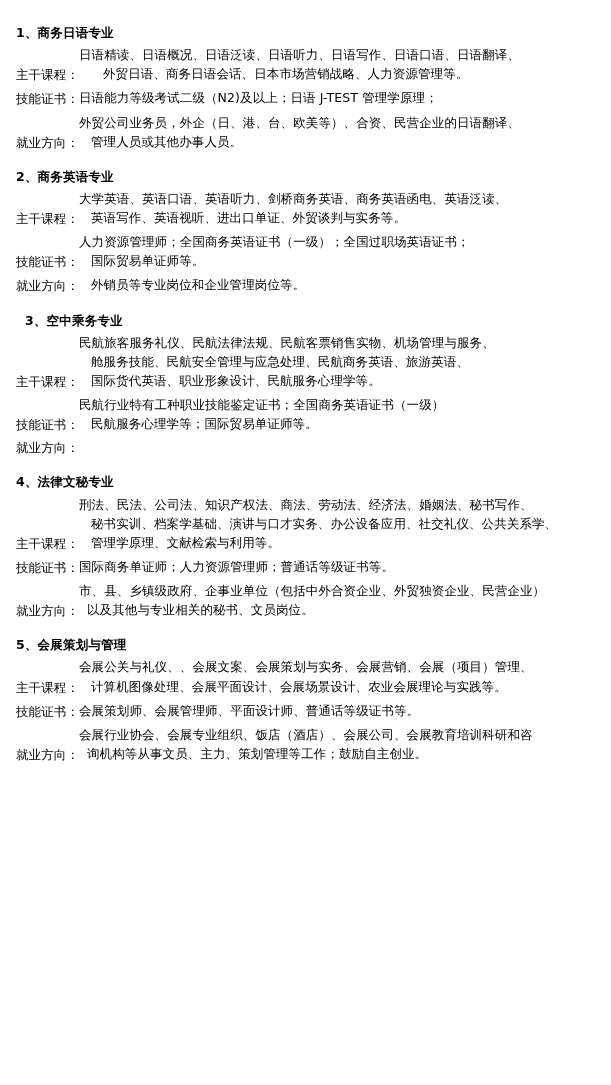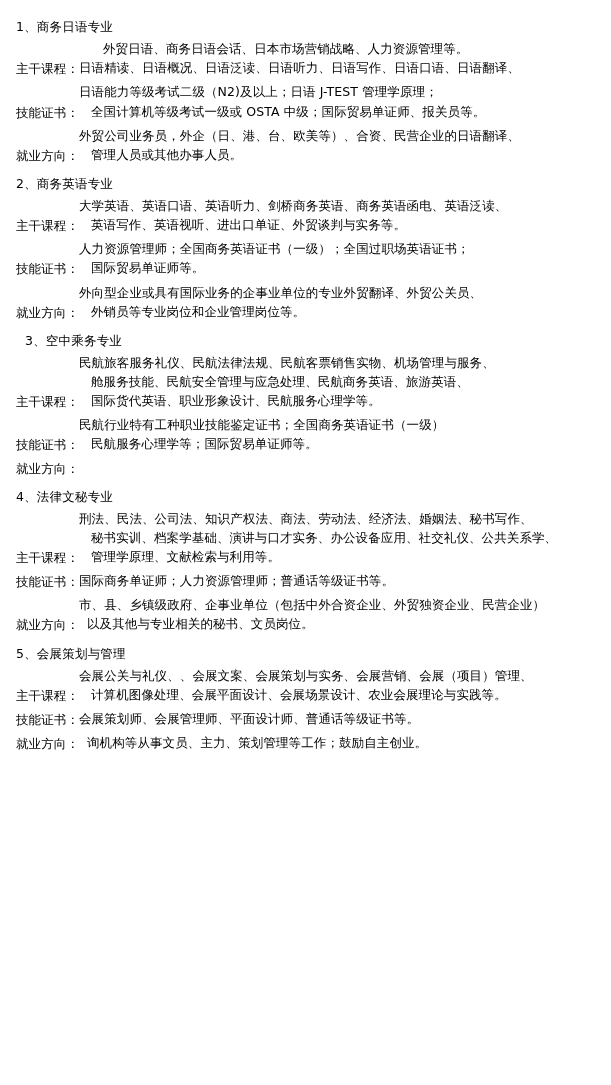--- a/index.html
+++ b/index.html
@@ -15,22 +15,23 @@
     font-size: 12.5px;
     line-height: 1.45;
   }
   #page {
     width: 611px;
     box-sizing: border-box;
     padding: 8px 10px 10px 16px;
   }
   .major-title {
     font-size: 12.5px;
-    margin: 10px 0 4px 0;
+    margin: 16px 0 4px 0;
     letter-spacing: 0.2px;
+    font-weight: bold;
   }
   .major-title.indented {
     padding-left: 9px;
   }
   .section {
     margin: 0 0 2px 0;
   }
   .row {
     display: flex;
     align-items: flex-end;
@@ -61,29 +62,28 @@
 </style>
 </head>
 <body>
 
 <div id="page">
     <div class="section">
       <div class="major-title">1、商务日语专业</div>
       <div class="row blk">
         <div class="row-label">主干课程：</div>
         <div class="row-body">
+          <div class="line">日语精读、日语概况、日语泛读、日语听力、日语写作、日语口语、日语翻译、</div>
           <div class="line pad1">外贸日语、商务日语会话、日本市场营销战略、人力资源管理等。</div>
-          <div class="line">日语精读、日语概况、日语泛读、日语听力、日语写作、日语口语、日语翻译、</div>
         </div>
       </div>
       <div class="row blk">
         <div class="row-label">技能证书：</div>
         <div class="row-body">
           <div class="line">日语能力等级考试二级（N2)及以上；日语 J-TEST 管理学原理；</div>
-          <div class="line pad2">全国计算机等级考试一级或 OSTA 中级；国际贸易单证师、报关员等。</div>
         </div>
       </div>
       <div class="row blk">
         <div class="row-label">就业方向：</div>
         <div class="row-body">
           <div class="line">外贸公司业务员，外企（日、港、台、欧美等）、合资、民营企业的日语翻译、</div>
           <div class="line pad2">管理人员或其他办事人员。</div>
         </div>
       </div>
     </div>
@@ -99,21 +99,20 @@
       <div class="row blk">
         <div class="row-label">技能证书：</div>
         <div class="row-body">
           <div class="line">人力资源管理师；全国商务英语证书（一级）；全国过职场英语证书；</div>
           <div class="line pad2">国际贸易单证师等。</div>
         </div>
       </div>
       <div class="row blk">
         <div class="row-label">就业方向：</div>
         <div class="row-body">
-          <div class="line">外向型企业或具有国际业务的企事业单位的专业外贸翻译、外贸公关员、</div>
           <div class="line pad2">外销员等专业岗位和企业管理岗位等。</div>
         </div>
       </div>
     </div>
     <div class="section">
       <div class="major-title indented">3、空中乘务专业</div>
       <div class="row blk">
         <div class="row-label">主干课程：</div>
         <div class="row-body">
           <div class="line">民航旅客服务礼仪、民航法律法规、民航客票销售实物、机场管理与服务、</div>
@@ -167,17 +166,18 @@
       </div>
       <div class="row blk">
         <div class="row-label">技能证书：</div>
         <div class="row-body">
           <div class="line">会展策划师、会展管理师、平面设计师、普通话等级证书等。</div>
         </div>
       </div>
       <div class="row blk">
         <div class="row-label">就业方向：</div>
         <div class="row-body">
+          <div class="line">会展行业协会、会展专业组织、饭店（酒店）、会展公司、会展教育培训科研和咨</div>
           <div class="line pad3">询机构等从事文员、主力、策划管理等工作；鼓励自主创业。</div>
         </div>
       </div>
     </div>
   </div>
 
 </body></html>

